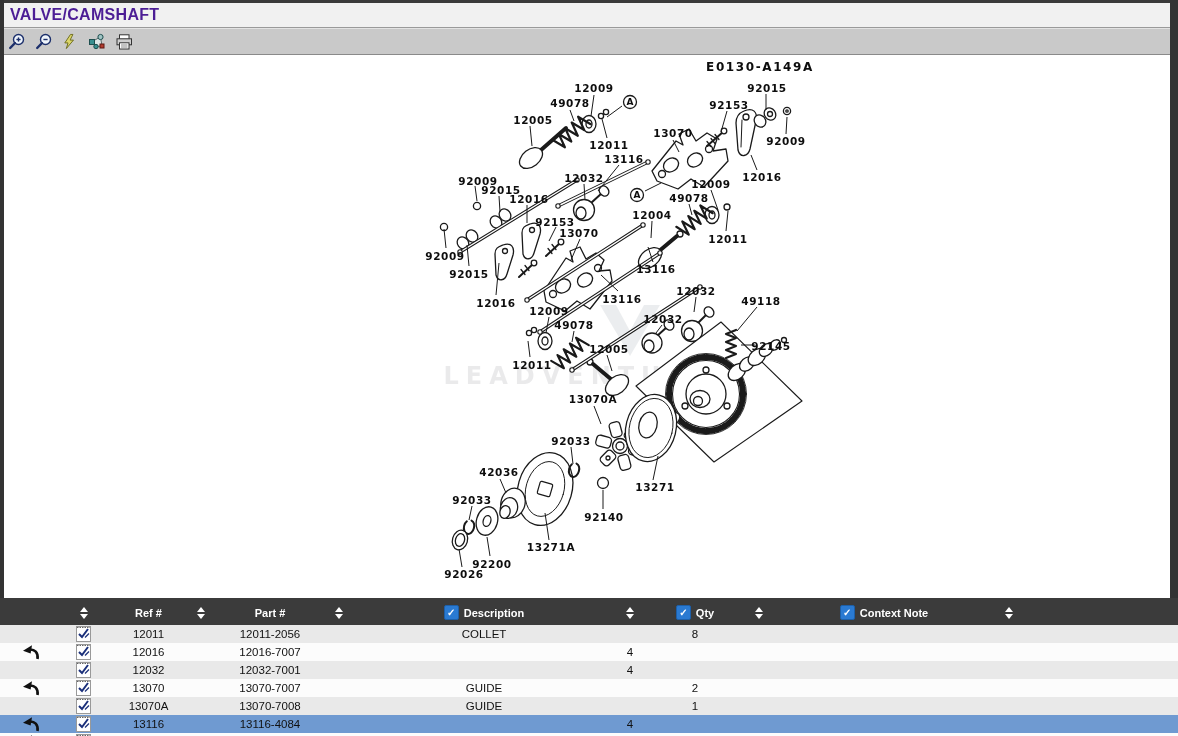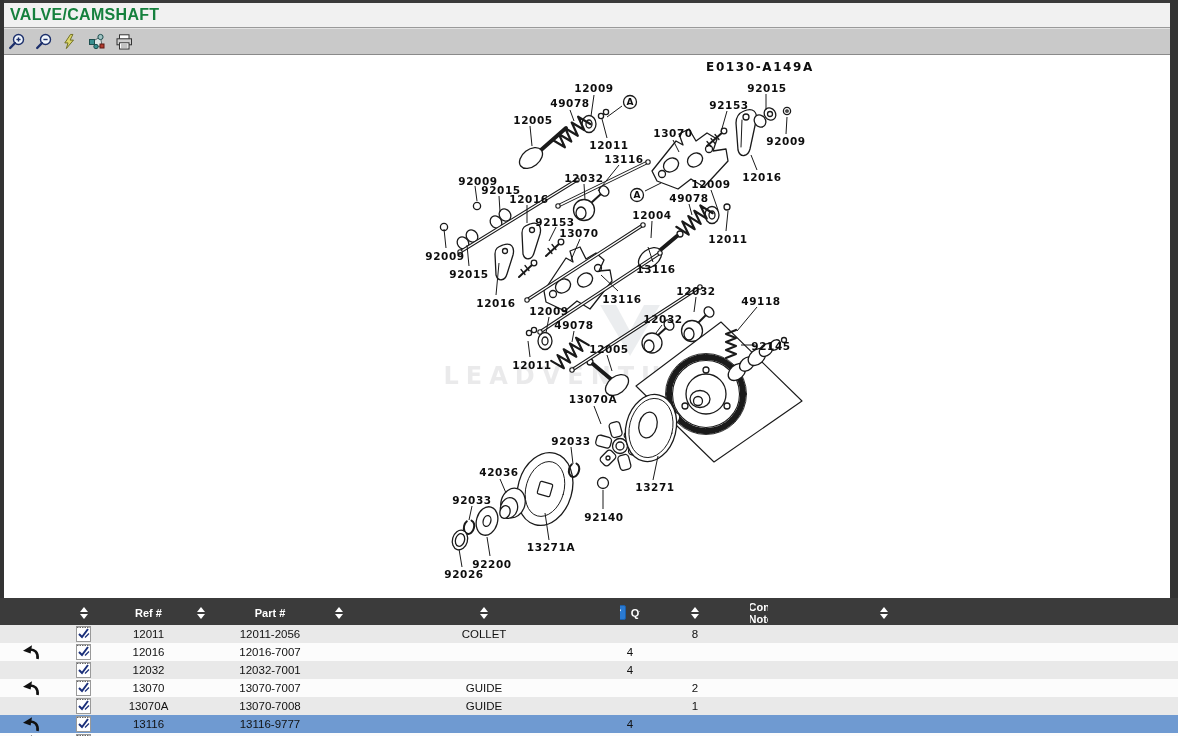--- a/index.html
+++ b/index.html
@@ -6,21 +6,21 @@
   body{width:1178px;height:736px;overflow:hidden;background:#fff;
        font-family:"Liberation Sans",sans-serif;position:relative;}
   .app{position:absolute;inset:0;}
   
   .edge-top{position:absolute;top:0;left:0;width:1178px;height:3px;background:#3a3a3a;z-index:30;}
   .edge-left{position:absolute;top:0;left:0;width:4px;height:598px;background:#333;z-index:30;}
   .edge-right{position:absolute;top:0;right:0;width:8px;height:598px;background:#333;z-index:30;}
   
   .titlebar{position:absolute;top:3px;left:0;width:1178px;height:24px;background:#f1f1f1;
             border-bottom:1px solid #9a9a9a;display:flex;align-items:center;}
-  .titlebar span{font-size:16px;font-weight:bold;color:#15803d;padding-left:10px;letter-spacing:.3px;}
+  .titlebar span{font-size:16px;font-weight:bold;color:#4c1d95;padding-left:10px;letter-spacing:.3px;}
   
   .toolbar{position:absolute;top:28px;left:0;width:1178px;height:27px;background:#c9c9c9;
            border-top:1px solid #e3e3e3;border-bottom:1px solid #8a8a8a;
            display:flex;align-items:center;padding-left:6px;box-sizing:border-box;gap:7px;}
   .tbtn{width:20px;height:20px;display:flex;align-items:center;justify-content:center;cursor:pointer;}
   
   .diagram{position:absolute;top:56px;left:0;width:1178px;height:542px;background:#fff;}
   .diagram svg{position:absolute;top:0;left:0;}
   .plabel{cursor:pointer;}
   
@@ -390,20 +390,24 @@
     <div class="c">
         <span>Part #</span>
       </div>
     <div class="c">
         <span class="sort">
           <i class="up"></i>
           <i class="dn"></i>
         </span>
       </div>
     <div class="c">
+        <span class="cb"></span>
+        <span>Description</span>
+      </div>
+    <div class="c">
         <span class="sort">
           <i class="up"></i>
           <i class="dn"></i>
         </span>
       </div>
     <div class="c">
         <span class="cb"></span>
         <span>Qty</span>
       </div>
     <div class="c">
@@ -553,21 +557,21 @@
         <div class="c">
           <svg width="15" height="16" viewBox="0 0 15 16">
             <rect x="0.5" y="0.5" width="14" height="15" fill="#fff" stroke="#999"></rect>
             <line x1="1" y1="1.5" x2="14" y2="1.5" stroke="#666" stroke-dasharray="1.5 1"></line>
             <path d="M3,8 L6,11 L12,3" fill="none" stroke="#1a2f7a" stroke-width="2"></path>
             <line x1="9" y1="11.5" x2="13" y2="7.5" stroke="#1a2f7a" stroke-width="1.2"></line>
           </svg>
         </div>
         <div class="c">13116</div>
         <div class="c"></div>
-        <div class="c">13116-9777</div>
+        <div class="c">13116-4084</div>
         <div class="c"></div>
         <div class="c"></div>
         <div class="c">4</div>
         <div class="c"></div>
         <div class="c"></div>
         <div class="c"></div>
         <div class="c"></div>
       </div>
       <div class="grid trow partial">
         <div class="c">

